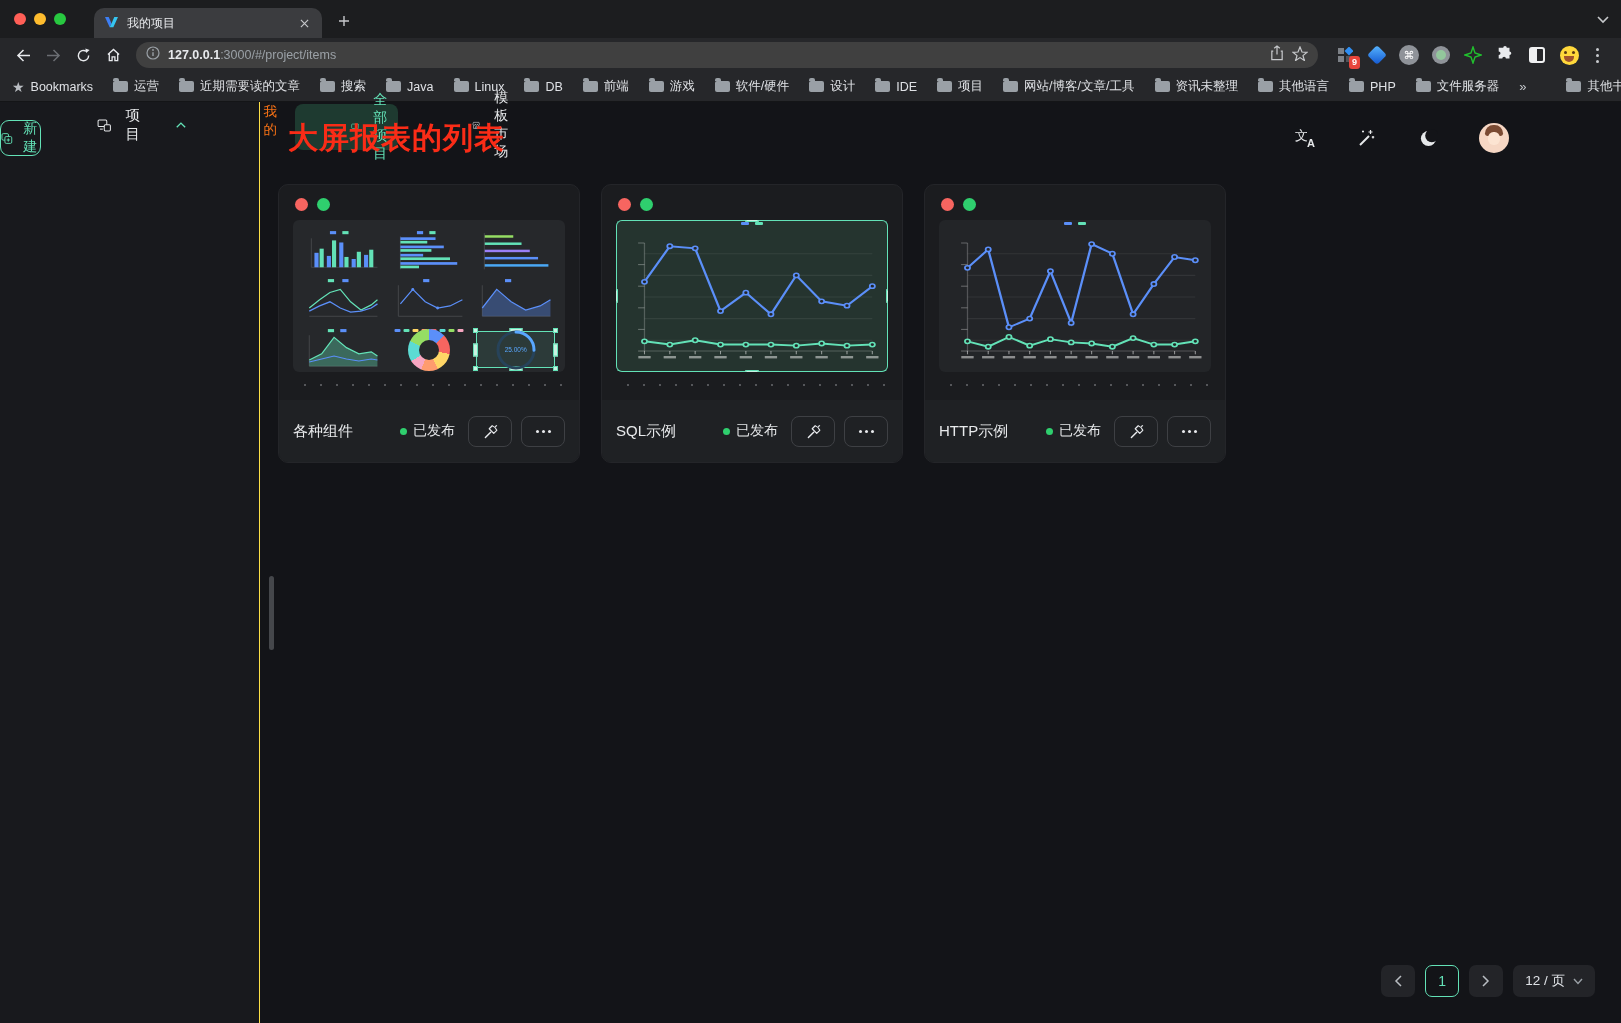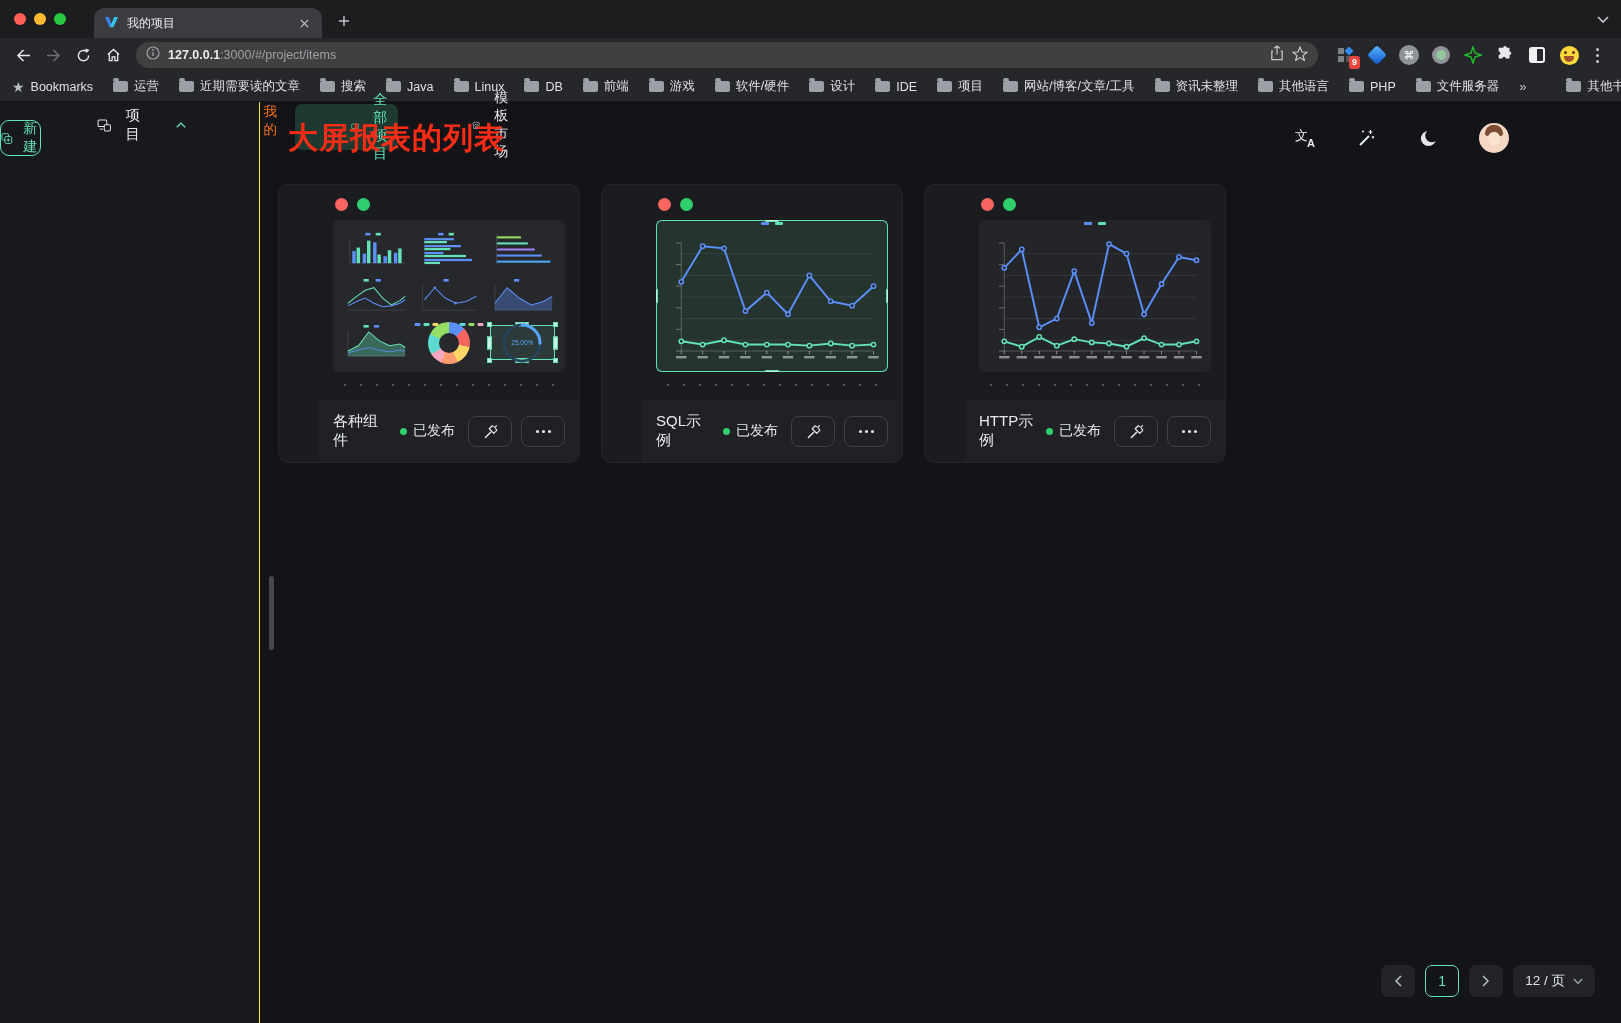--- a/index.html
+++ b/index.html
@@ -63,21 +63,21 @@
   .hdr-sp { flex:1; }
   .hdr-icons { display:flex; align-items:center; gap:40px; }
   .hdr-ic { width:22px; height:22px; display:flex; align-items:center; justify-content:center; }
   .avatar { width:30px; height:30px; border-radius:50%; background:#f6d7c4; position:relative; overflow:hidden; }
   .avatar::before { content:""; position:absolute; top:2px; left:6px; width:18px; height:11px; background:#7b4b33; border-radius:9px 9px 3px 3px; }
   .avatar::after { content:""; position:absolute; top:9px; left:9px; width:12px; height:13px; background:#fce4d2; border-radius:45%; }
 
   .content { flex:1; position:relative; padding:18px 0 0 18px; display:flex; flex-direction:column; }
   .scroll-thumb { position:absolute; left:9px; top:410px; width:5px; height:74px; background:#45474b; border-radius:3px; }
   .cards { display:flex; gap:21px; }
-  .card { width:302px; height:279px; background:#1b1c1f; border:1px solid #242529; border-radius:10px; display:flex; flex-direction:column; overflow:hidden;padding-left:40px; }
+  .card { width:302px; height:279px; background:#1b1c1f; border:1px solid #242529; border-radius:10px; display:flex; flex-direction:column; overflow:hidden; }
   .card-dots { display:flex; gap:9px; padding:13px 16px 9px; }
   .cd { width:13px; height:13px; border-radius:50%; }
   .cd.red { background:#f76560; }
   .cd.green { background:#2fcf6e; }
   .thumb { margin:0 14px; height:152px; border-radius:6px; background:#232528; position:relative; overflow:hidden; }
   .thumb.selected { background:#25342f; box-shadow:inset 0 0 0 1px #63e2b7; }
   .dotted-row { height:26px; margin:0 14px; background-image:radial-gradient(circle,#55565a 1.2px,transparent 1.4px); background-size:16px 26px; background-position:4px center; background-repeat:repeat-x; }
   .card-footer { margin-top:auto; height:62px; background:#1f2124; display:flex; align-items:center; padding:0 14px; gap:9px; }
   .card-title { font-size:15px; color:#e8eaec; flex:1; }
   .status { display:flex; align-items:center; gap:6px; font-size:14px; color:#e4e6e8; margin-right:4px; }

